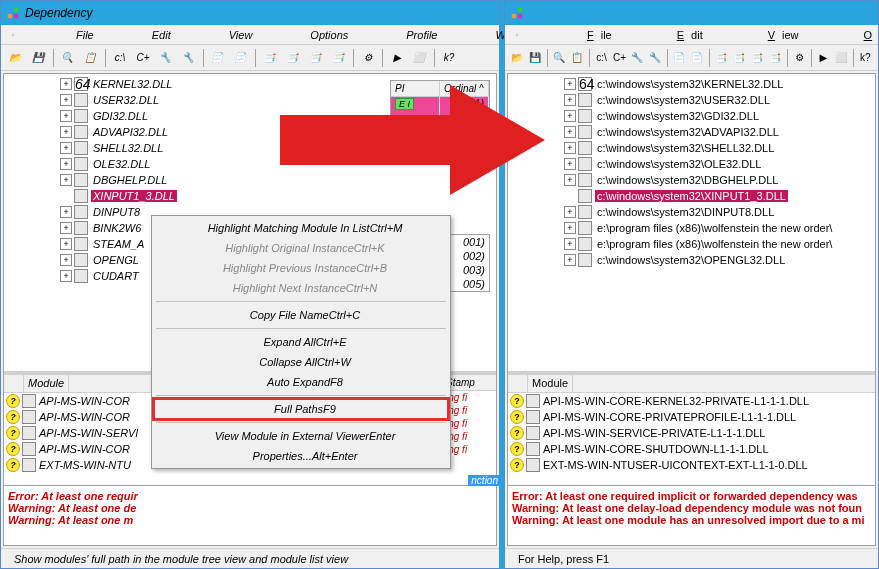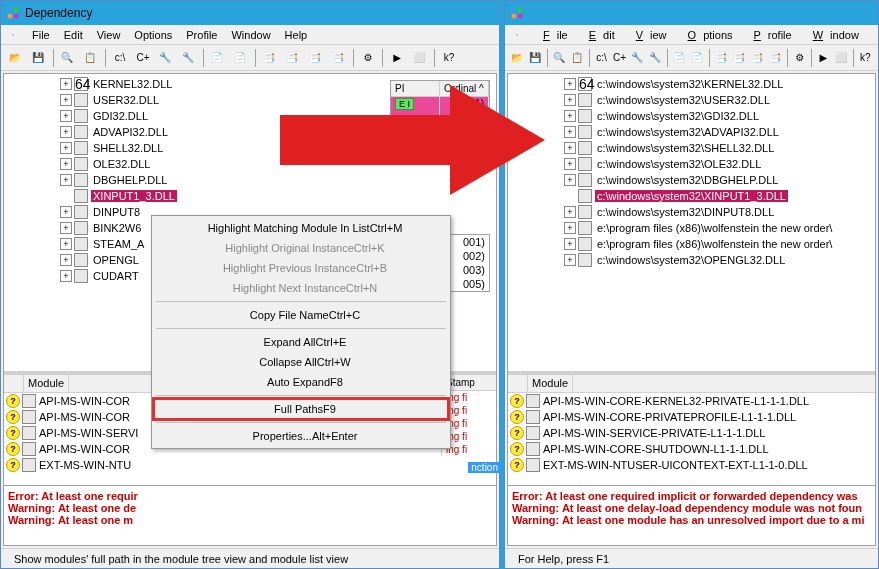--- a/index.html
+++ b/index.html
@@ -1,24 +1,24 @@
 <!DOCTYPE html>
 <html><head>
 <meta charset="utf-8">
 <style>
 * { box-sizing: border-box; margin: 0; padding: 0; font-family: "Segoe UI", Tahoma, sans-serif; font-size: 11px; }
 body { background: #29a3dc; width: 879px; height: 569px; position: relative; overflow: hidden; display: flex; }
 .window { background: #f0f0f0; border: 1px solid #5a8ac6; display: flex; flex-direction: column; position: relative; }
-.window.left { width: 500px; height: 569px; }
+.window.left { width: 500px; height: 569px; font-style: italic; }
 .window.right { width: 375px; height: 569px; margin-left: 4px; }
 .titlebar { background: #29a3dc; height: 24px; display: flex; align-items: center; padding: 0 4px; }
 .titlebar-icon { width: 16px; height: 16px; margin-right: 4px; display: inline-flex; align-items: center; justify-content: center; }
 .titlebar-icon svg { width: 14px; height: 14px; }
 .title-text { color: #000; font-size: 12px; }
-.menubar { background: #f0f0f0; height: 20px; display: flex; align-items: center; padding: 2px 4px; border-bottom: 1px solid #d0d0d0; }
+.menubar { background: #f0f0f0; height: 20px; display: flex; align-items: center; padding: 2px 4px; border-bottom: 1px solid #d0d0d0; gap: 44px; }
 .menubar span { padding: 2px 7px; cursor: default; }
 .menubar .u { text-decoration: underline; }
 .toolbar { background: #f0f0f0; height: 26px; display: flex; align-items: center; padding: 2px 4px; border-bottom: 1px solid #d0d0d0; gap: 1px; }
 .tb-btn { width: 22px; height: 22px; border: 1px solid transparent; display: inline-flex; align-items: center; justify-content: center; font-size: 10px; }
 .tb-sep { width: 1px; height: 18px; background: #a0a0a0; margin: 0 2px; }
 .content { flex: 1; display: flex; flex-direction: column; overflow: hidden; background: #fff; border: 1px solid #a0a0a0; margin: 2px; }
 .tree-pane { flex: 1; overflow: auto; background: #fff; padding: 2px; position: relative; }
 .tree-item { display: flex; align-items: center; height: 16px; white-space: nowrap; }
 .tree-indent { display: inline-block; width: 18px; }
 .pm { width: 12px; height: 12px; border: 1px solid #888; display: inline-flex; align-items: center; justify-content: center; font-size: 9px; line-height: 9px; margin-right: 2px; background: #fff; color: #000; }
@@ -284,21 +284,21 @@
     <div class="msg-pane">
       <div class="err">Error: At least one requir</div>
       <div class="err">Warning: At least one de</div>
       <div class="err">Warning: At least one m</div>
     </div>
   </div>
   <div class="statusbar">
       <span>Show modules' full path in the module tree view and module list view</span>
     </div>
 
-  <div class="bottom-right-tag" style="bottom:95px;">nction</div>
+  <div class="bottom-right-tag" style="bottom:82px;">nction</div>
 
   <div class="ctxmenu" style="left:150px; top:214px;" id="ctxmenu">
       <div class="mi">
         <span>Highlight Matching Module In List</span>
         <span>Ctrl+M</span>
       </div>
       <div class="mi disabled">
         <span>Highlight Original Instance</span>
         <span>Ctrl+K</span>
       </div>
@@ -327,20 +327,24 @@
       <div class="mi">
         <span>Auto Expand</span>
         <span>F8</span>
       </div>
       <div class="msep"></div>
       <div class="mi hl">
         <span>Full Paths</span>
         <span>F9</span>
       </div>
       <div class="msep"></div>
+      <div class="mi">
+        <span>View Module in External Viewer</span>
+        <span>Enter</span>
+      </div>
       <div class="mi">
         <span>Properties...</span>
         <span>Alt+Enter</span>
       </div>
     </div>
 </div>
 
 <svg class="arrow" style="left:280px; top:80px;" width="270" height="120" viewBox="0 0 270 120">
   <polygon points="0,35 170,35 170,5 265,60 170,115 170,85 0,85" fill="#e02020"></polygon>
 </svg>

